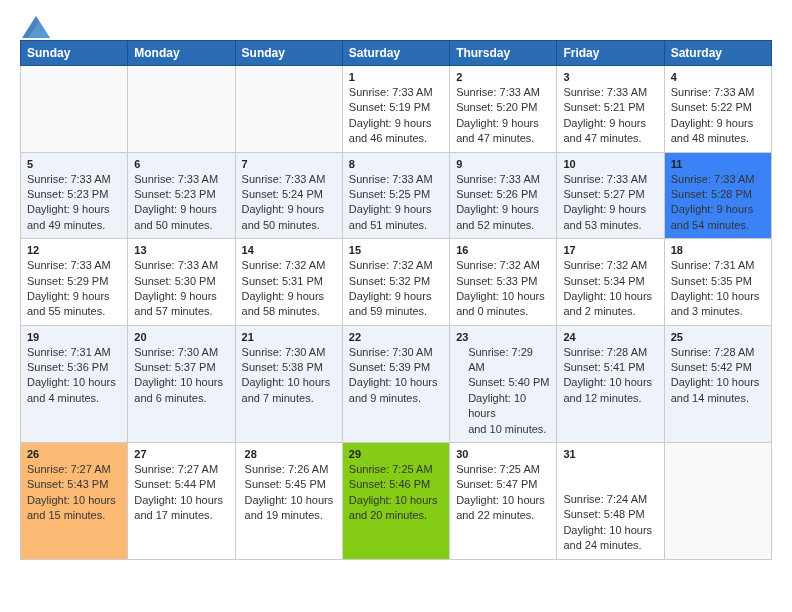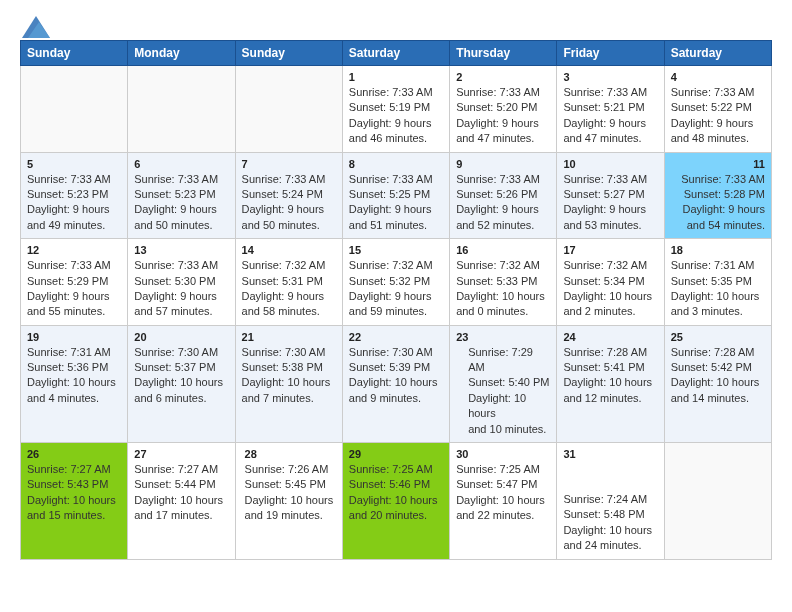--- a/index.html
+++ b/index.html
@@ -200,21 +200,21 @@
 Daylight: 9 hours
 and 52 minutes.</div>
         </td>
         <td style="background: rgb(238, 243, 250);">
           <span class="day-number">10</span>
           <div class="day-info" style="white-space: pre-line;">Sunrise: 7:33 AM
 Sunset: 5:27 PM
 Daylight: 9 hours
 and 53 minutes.</div>
         </td>
-        <td style="background: #7dd3fc; text-align: right;">
+        <td style="background: #3b82f6;">
           <span class="day-number">11</span>
           <div class="day-info" style="white-space: pre-line;">Sunrise: 7:33 AM
 Sunset: 5:28 PM
 Daylight: 9 hours
 and 54 minutes.</div>
         </td>
       </tr>
       <tr>
         <td style="background: rgb(255, 255, 255);">
           <span class="day-number">12</span>
@@ -311,21 +311,21 @@
         </td>
         <td style="background: rgb(238, 243, 250);">
           <span class="day-number">25</span>
           <div class="day-info" style="white-space: pre-line;">Sunrise: 7:28 AM
 Sunset: 5:42 PM
 Daylight: 10 hours
 and 14 minutes.</div>
         </td>
       </tr>
       <tr>
-        <td style="background: #84cc16;">
+        <td style="background: #fdba74;">
           <span class="day-number">26</span>
           <div class="day-info" style="white-space: pre-line;">Sunrise: 7:27 AM
 Sunset: 5:43 PM
 Daylight: 10 hours
 and 15 minutes.</div>
         </td>
         <td style="background: rgb(255, 255, 255);">
           <span class="day-number">27</span>
           <div class="day-info" style="white-space: pre-line;">Sunrise: 7:27 AM
 Sunset: 5:44 PM

